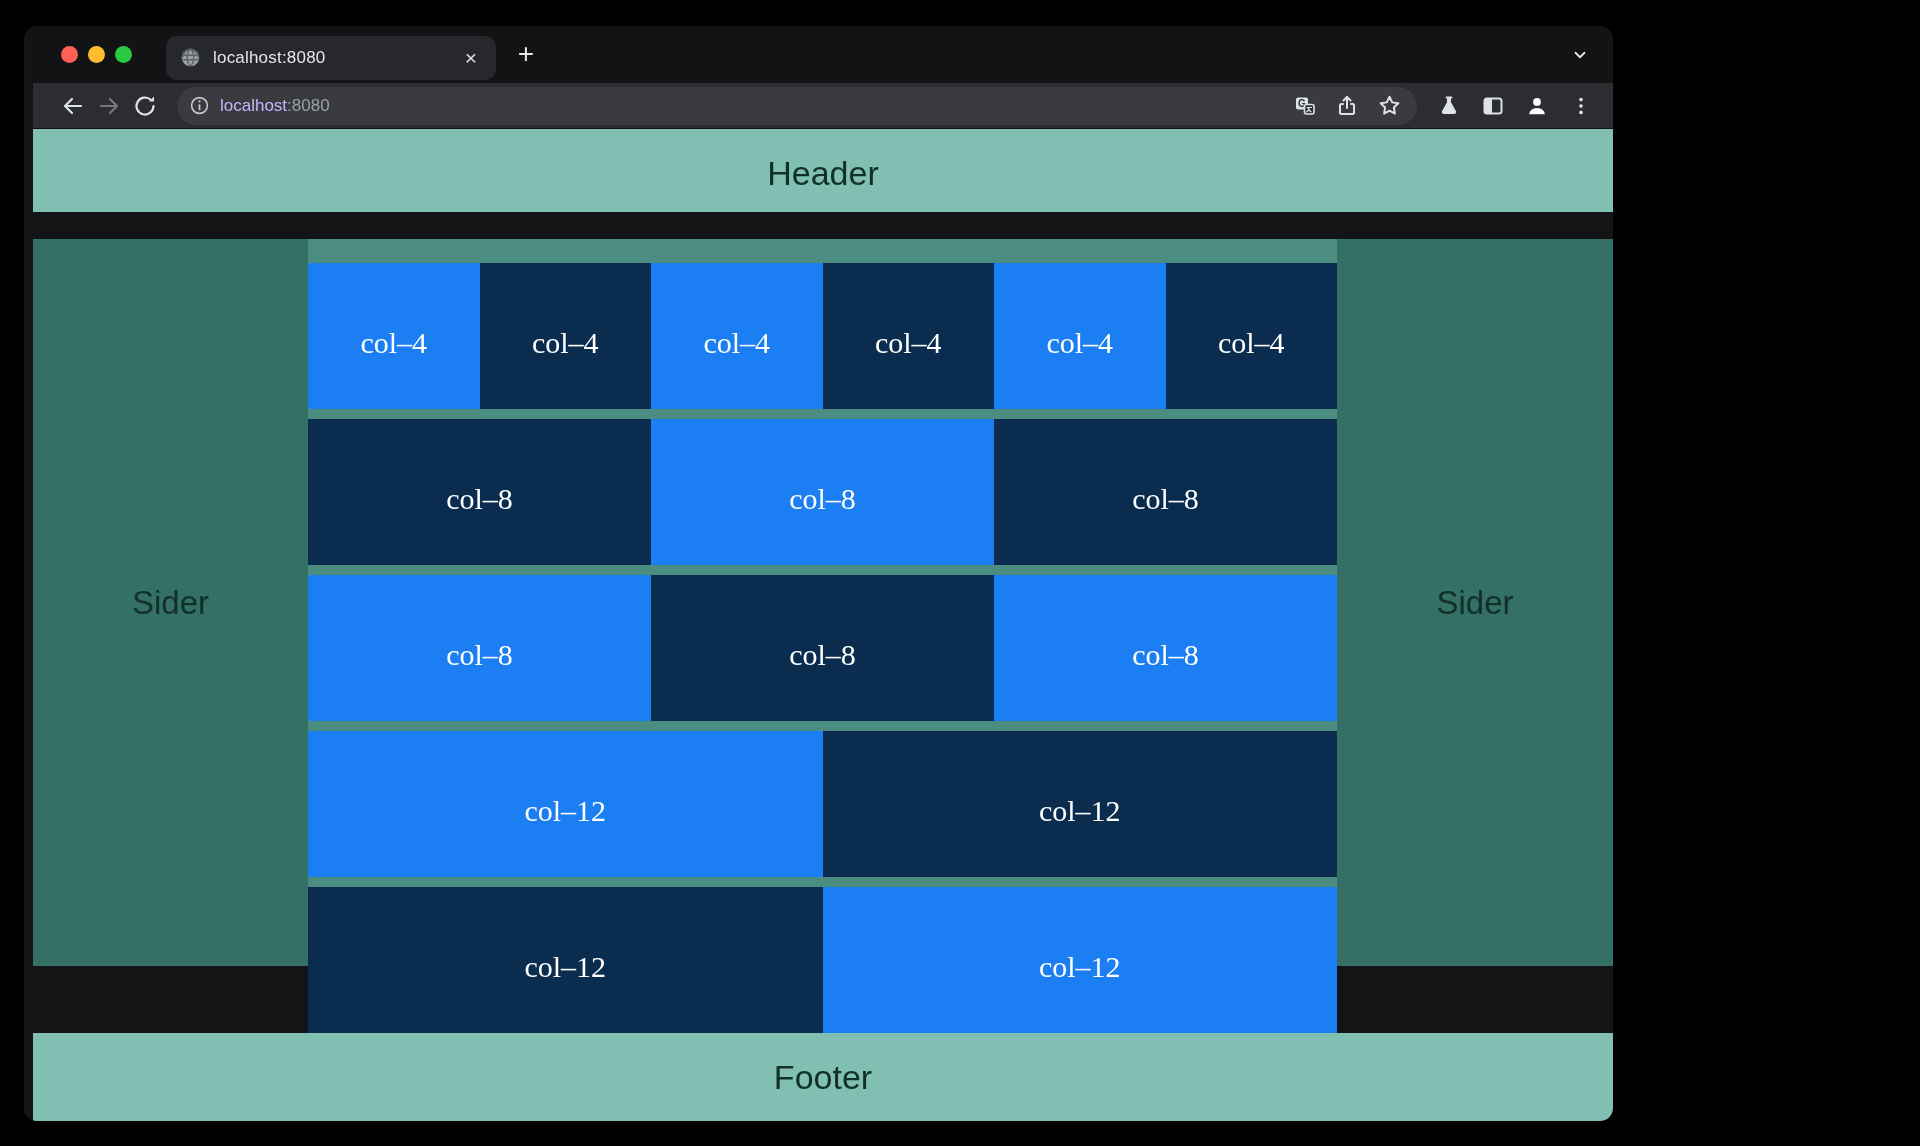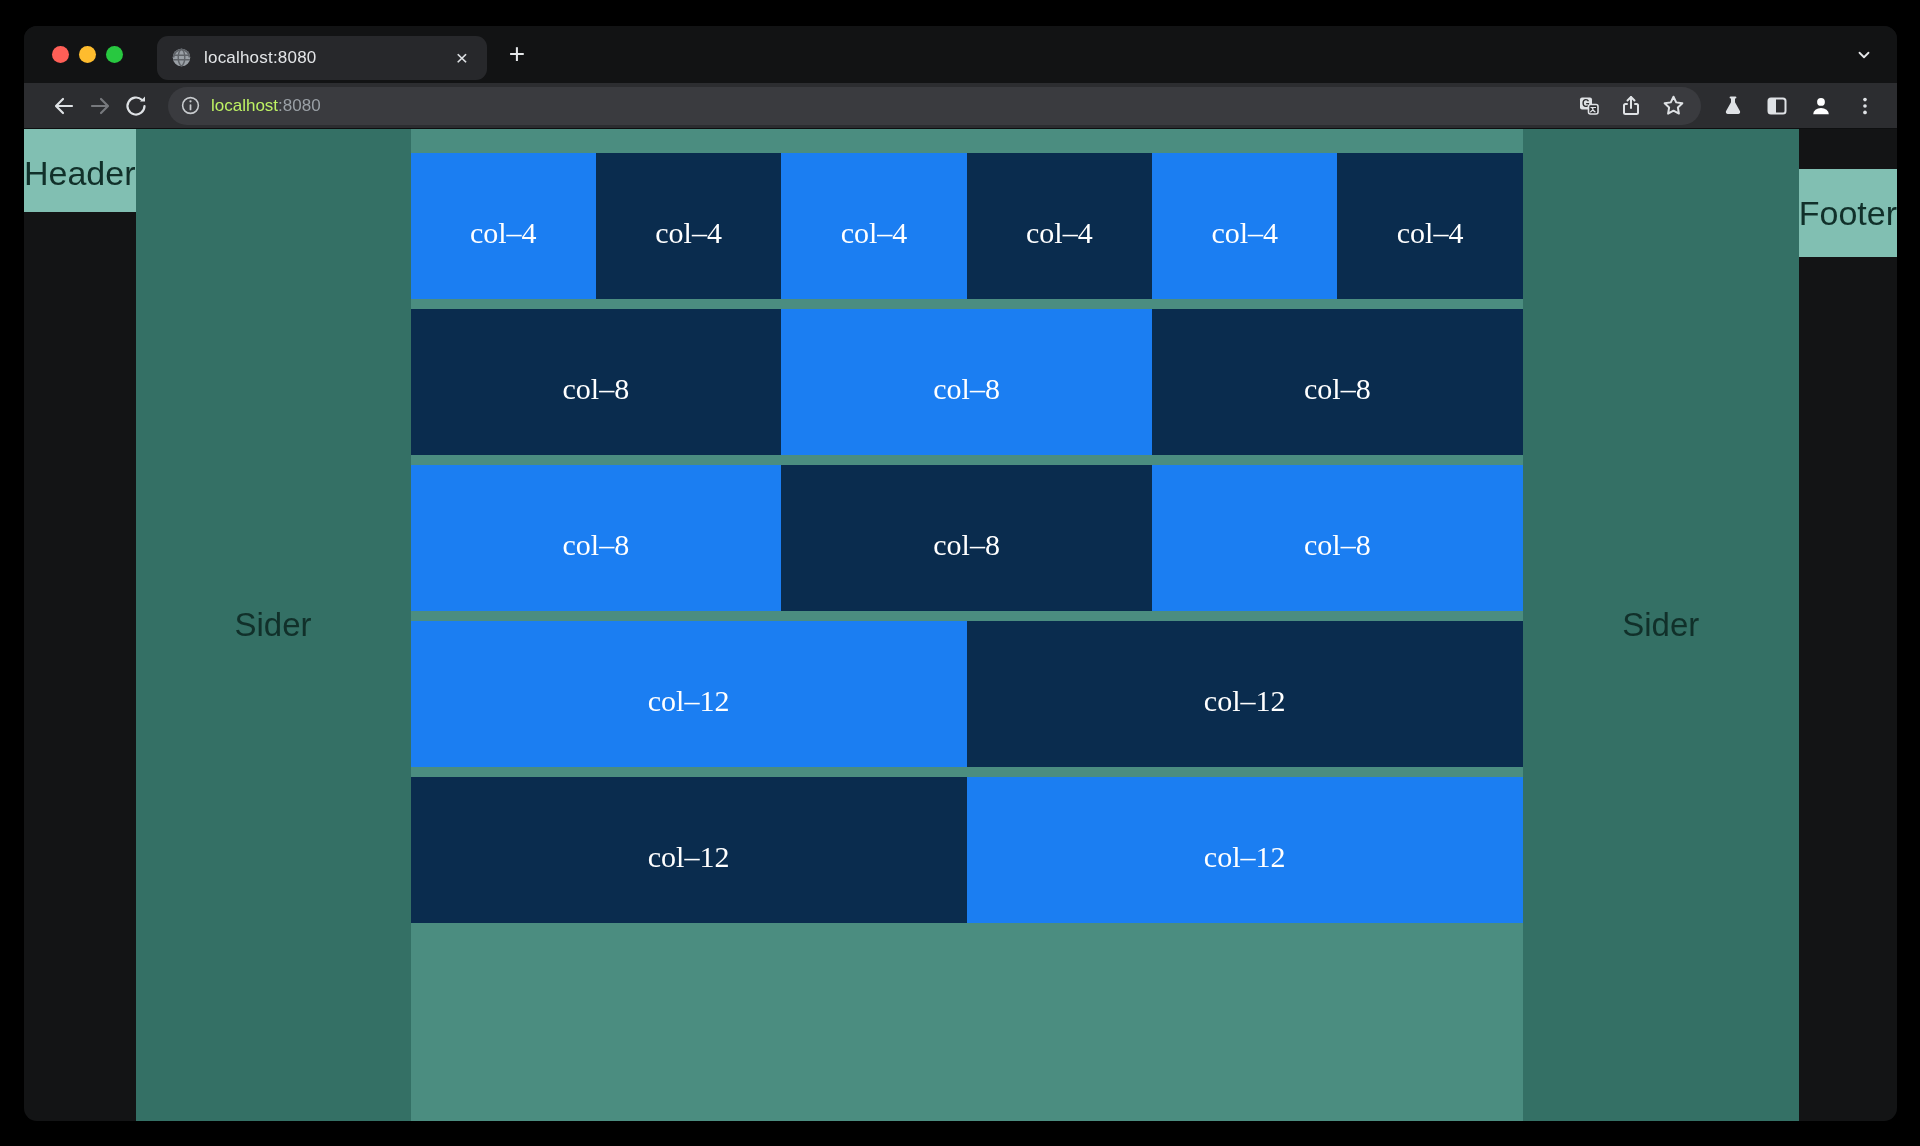--- a/index.html
+++ b/index.html
@@ -1,21 +1,21 @@
 <!DOCTYPE html>
 <html style="--header-footer-bg: #81bfb2; --sider-bg: #347065; --content-bg: #4b8d80; --block-blue: #1b7ef2; --block-navy: #0a2c4e; --dark-text: #11302a; --traffic-red: #ff5f57; --traffic-yellow: #febc2e; --traffic-green: #28c840;"><head>
 <meta charset="utf-8">
 <style>
   * { margin:0; padding:0; box-sizing:border-box; }
   html,body { width:1920px; height:1146px; background:#000; font-family:"Liberation Sans", sans-serif; overflow:hidden; }
 
   .window {
-    position:absolute; left:24px; top:26px; width:1873px; height:1095px;
+    position:absolute; left:24px; top:26px; width:1589px; height:1095px;
     border-radius:13px; overflow:hidden; background:#131415;
-    display:flex; flex-direction:column;
+    display:flex; flex-direction:column;padding-left:9px;
   }
 
   
   .tabstrip { height:57px; background:#121314; display:flex; align-items:center; padding:0 16px 0 28px; flex:0 0 auto; }
   .traffic { display:flex; gap:10px; margin-right:34px; }
   .traffic span { width:17px; height:17px; border-radius:50%; display:block; }
   .tl-red   { background:#ff5f57; }
   .tl-yellow{ background:#febc2e; }
   .tl-green { background:#28c840; }
 
@@ -31,28 +31,28 @@
   .tab-chevron { margin-left:auto; width:34px; height:34px; display:flex; align-items:center; justify-content:center; }
 
   
   .toolbar { height:46px; background:#2c2d30; border-bottom:1px solid #0e0f10; display:flex; align-items:center; padding:0 14px 0 22px; flex:0 0 auto; }
   .nav-btn { width:36px; height:36px; display:flex; align-items:center; justify-content:center; border-radius:50%; flex:0 0 auto; }
   .omnibox {
     flex:1; height:38px; margin:0 14px; background:#3a3b3f; border-radius:19px;
     display:flex; align-items:center; padding:0 10px 0 12px; min-width:0;
   }
   .omni-url { flex:1; font-size:17px; margin-left:10px; white-space:nowrap; overflow:hidden; }
-  .omni-host { color:#bef264; }
+  .omni-host { color:#c4b5fd; }
   .omni-port { color:#9aa0a6; }
   .omni-actions { display:flex; align-items:center; gap:6px; }
   .chrome-actions { display:flex; align-items:center; gap:8px; }
   .icon-btn { width:36px; height:36px; display:flex; align-items:center; justify-content:center; border-radius:50%; flex:0 0 auto; }
 
   
-  .page { flex:1; display:flex; min-height:0; }
+  .page { flex:1; display:flex; flex-direction:column; min-height:0;gap:27px; }
   .site-header {
     height:83px; flex:0 0 auto; background:var(--header-footer-bg);
     display:flex; align-items:center; justify-content:center;
     color:var(--dark-text); font-size:34px; padding-top:6px;
   }
   .middle { flex:1; display:flex; min-height:0; }
   .sider {
     background:var(--sider-bg); display:flex; align-items:center; justify-content:center;
     color:var(--dark-text); font-size:33px; flex:0 0 auto;
   }

